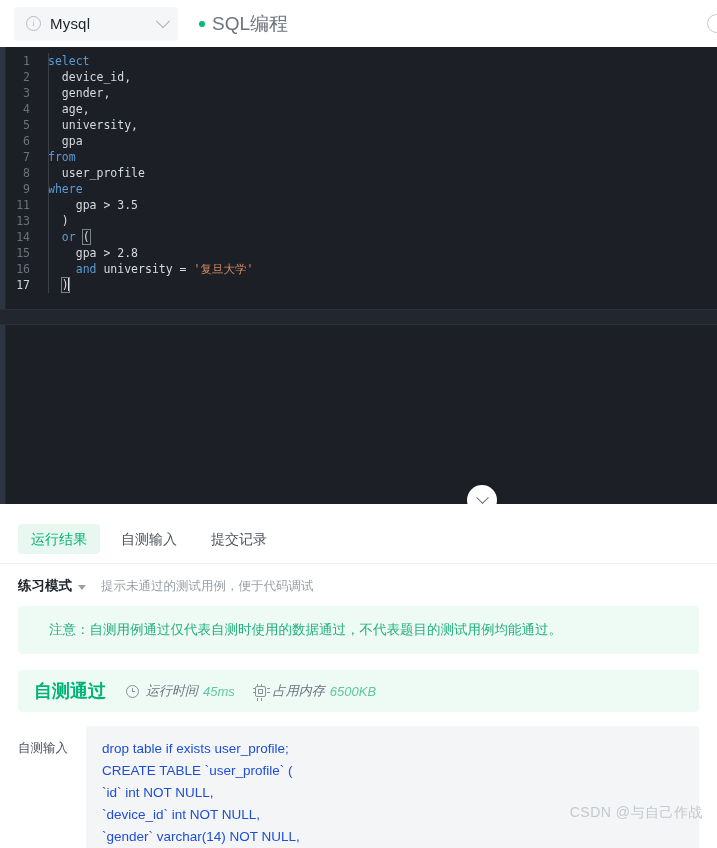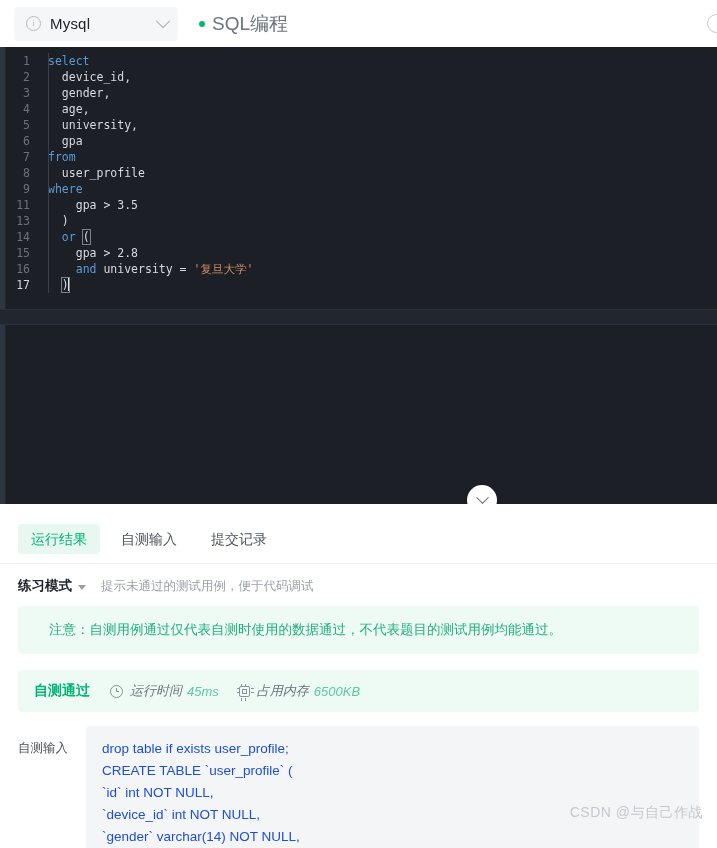--- a/index.html
+++ b/index.html
@@ -255,21 +255,21 @@
     margin: 16px 18px 0 18px;
     background: #eefaf4;
     border-radius: 4px;
     height: 42px;
     display: flex;
     align-items: center;
     padding: 0 16px;
     box-sizing: border-box;
   }
   .status-pass {
-    font-size: 14px;
+    font-size: 18px;
     color: #00b377;
     font-weight: bold;
     margin-right: 20px;
   }
   .metric {
     display: flex;
     align-items: center;
     margin-right: 20px;
     font-size: 13px;
     color: #6c737e;

